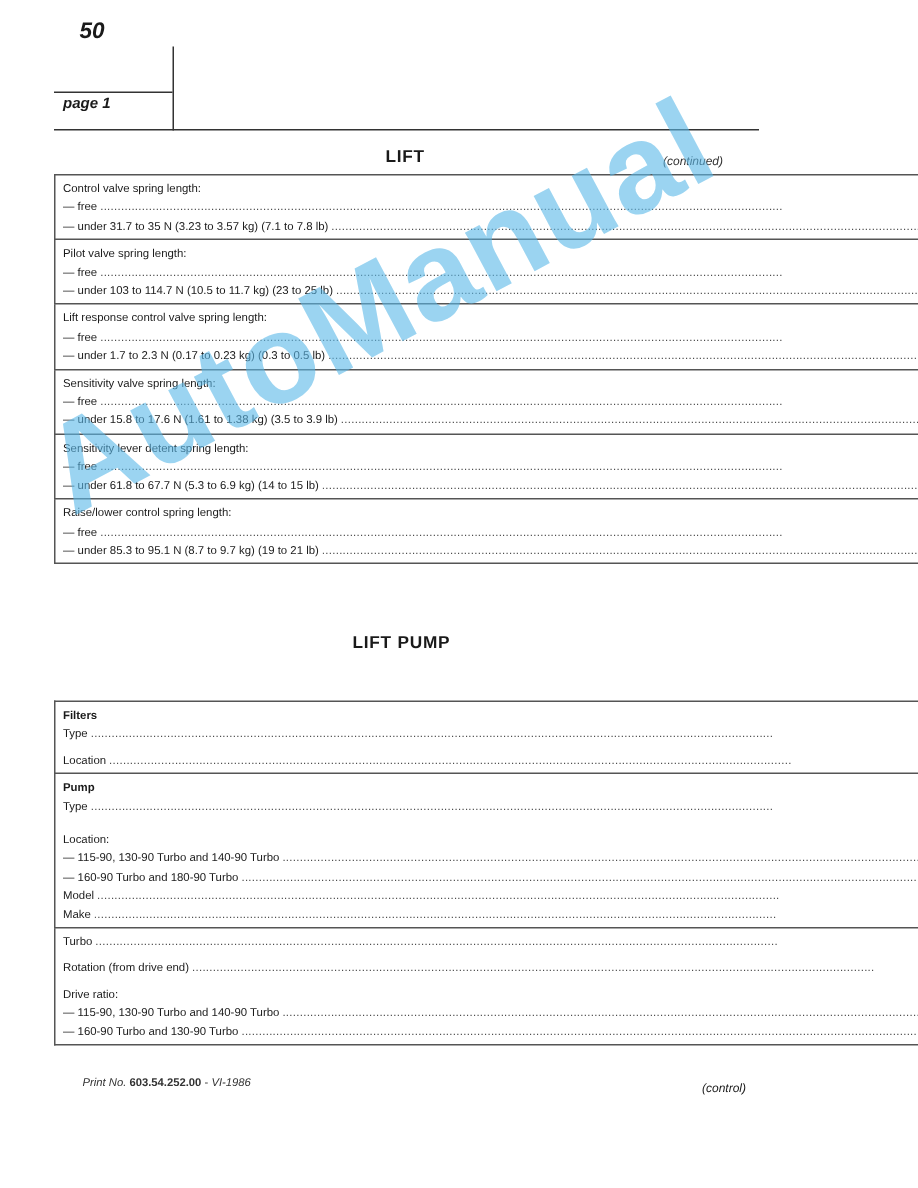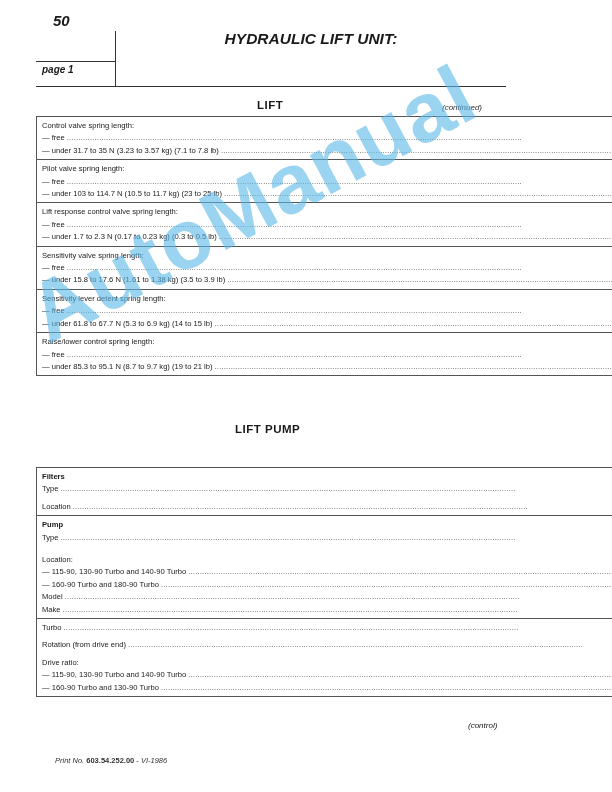--- a/index.html
+++ b/index.html
@@ -23,38 +23,37 @@
   table.spec td.lbl { width: 255px; }
 
   .line { display: flex; white-space: nowrap; overflow: hidden; }
   .line .t { flex: 0 0 auto; padding-right: 2px; }
   .line .dots { flex: 1 1 auto; overflow: hidden; }
   .line .dots::after { content: "....................................................................................................................................................................................................."; color: #444; letter-spacing: 0.2px; }
   .head { font-weight: bold; }
   .gap { height: 5px; }
 
   .footer-follows { position: absolute; left: 468px; top: 721px; font-size: 8px; font-style: italic; }
-  .print-no { position: absolute; left: 40px; top: 756px; font-size: 7.5px; color: #333; padding-left: 15px; }
+  .print-no { position: absolute; left: 40px; top: 717px; font-size: 7.5px; color: #333; padding-left: 15px; }
   .print-no .bold { font-weight: bold; font-style: normal; }
   .print-no .it { font-style: italic; }
 
   .watermark { position: absolute; left: 58px; top: 265px; font-size: 84px; font-weight: bold;
                color: #5ab8e8; opacity: 0.6; transform: rotate(-28deg); transform-origin: left bottom;
                white-space: nowrap; pointer-events: none; letter-spacing: 1px; }
 </style>
 </head>
 <body>
 
 <div class="hdr-num">50</div>
 <div class="hdr-hline-small"></div>
 <div class="hdr-page">page 1</div>
 <div class="hdr-vline"></div>
 <div class="hdr-hline"></div>
 <div class="hdr-title">
-  <div>HYDRAULIC LIFT UNIT:</div>
 </div>
 
 <div class="section-title" style="left:257px; top:99px;text-align:center;">LIFT</div>
 <div class="section-note" style="left:442px; top:103px;">(continued)</div>
 
 <table class="spec" style="top:116px;">
   <tbody>
     <tr>
       <td class="lbl">
         <div>Control valve spring length:</div>

